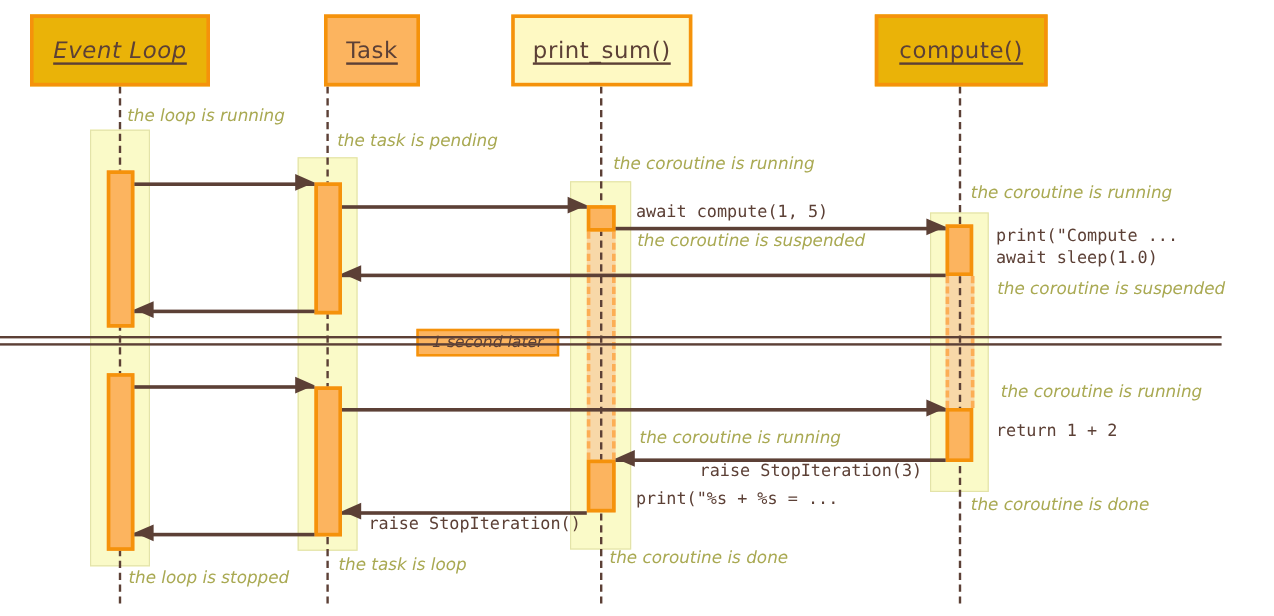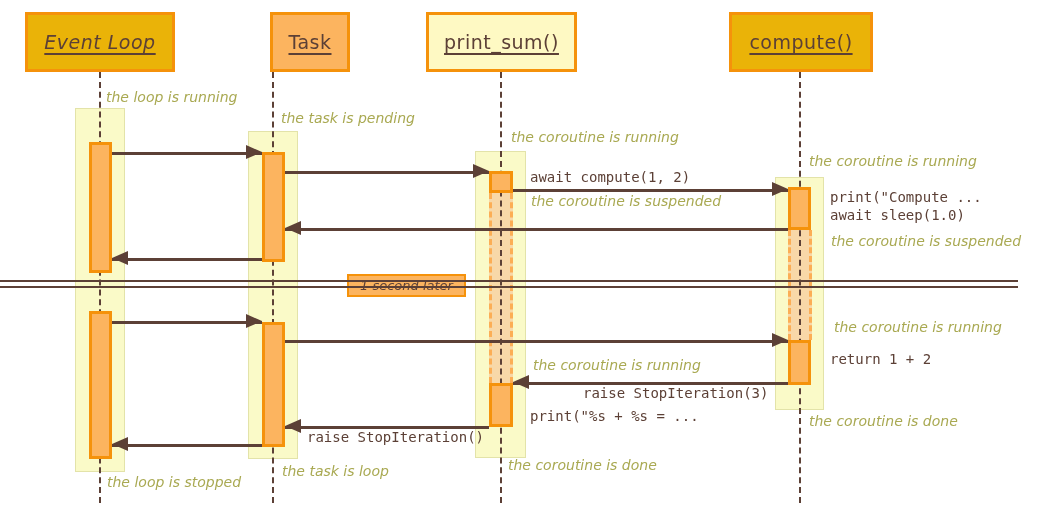--- a/index.html
+++ b/index.html
@@ -74,21 +74,21 @@
       <div class="abs msgline" style="left: 285px; top: 340px; width: 503px; background: rgb(92, 64, 54);"></div>
       <div class="abs head" style="top: 333px; left: 772px; border-left: 16px solid rgb(92, 64, 54);"></div>
       <div class="abs msgline" style="left: 513px; top: 382px; width: 275px; background: rgb(92, 64, 54);"></div>
       <div class="abs head" style="top: 375px; left: 513px; border-right: 16px solid rgb(92, 64, 54);"></div>
       <div class="abs msgline" style="left: 285px; top: 426px; width: 204px; background: rgb(92, 64, 54);"></div>
       <div class="abs head" style="top: 419px; left: 285px; border-right: 16px solid rgb(92, 64, 54);"></div>
       <div class="abs msgline" style="left: 112px; top: 444px; width: 150px; background: rgb(92, 64, 54);"></div>
       <div class="abs head" style="top: 437px; left: 112px; border-right: 16px solid rgb(92, 64, 54);"></div>
     </div>
   <div id="layer-labels">
-      <div class="abs code" style="left: 530px; top: 170px; color: rgb(92, 64, 54);">await compute(1, 2)</div>
+      <div class="abs code" style="left: 530px; top: 170px; color: rgb(92, 64, 54);">await compute(1, 5)</div>
       <div class="abs code" style="left: 583px; top: 386px; color: rgb(92, 64, 54);">raise StopIteration(3)</div>
       <div class="abs code" style="left: 307px; top: 430px; color: rgb(92, 64, 54);">raise StopIteration()</div>
       <div class="abs code" style="left: 830px; top: 190px; color: rgb(92, 64, 54);">print("Compute ...</div>
       <div class="abs code" style="left: 830px; top: 208px; color: rgb(92, 64, 54);">await sleep(1.0)</div>
       <div class="abs code" style="left: 830px; top: 352px; color: rgb(92, 64, 54);">return 1 + 2</div>
       <div class="abs code" style="left: 530px; top: 409px; color: rgb(92, 64, 54);">print("%s + %s = ...</div>
       <div class="abs note" style="left: 106px; top: 90px; color: rgb(169, 169, 82);">the loop is running</div>
       <div class="abs note" style="left: 281px; top: 111px; color: rgb(169, 169, 82);">the task is pending</div>
       <div class="abs note" style="left: 511px; top: 130px; color: rgb(169, 169, 82);">the coroutine is running</div>
       <div class="abs note" style="left: 809px; top: 154px; color: rgb(169, 169, 82);">the coroutine is running</div>

